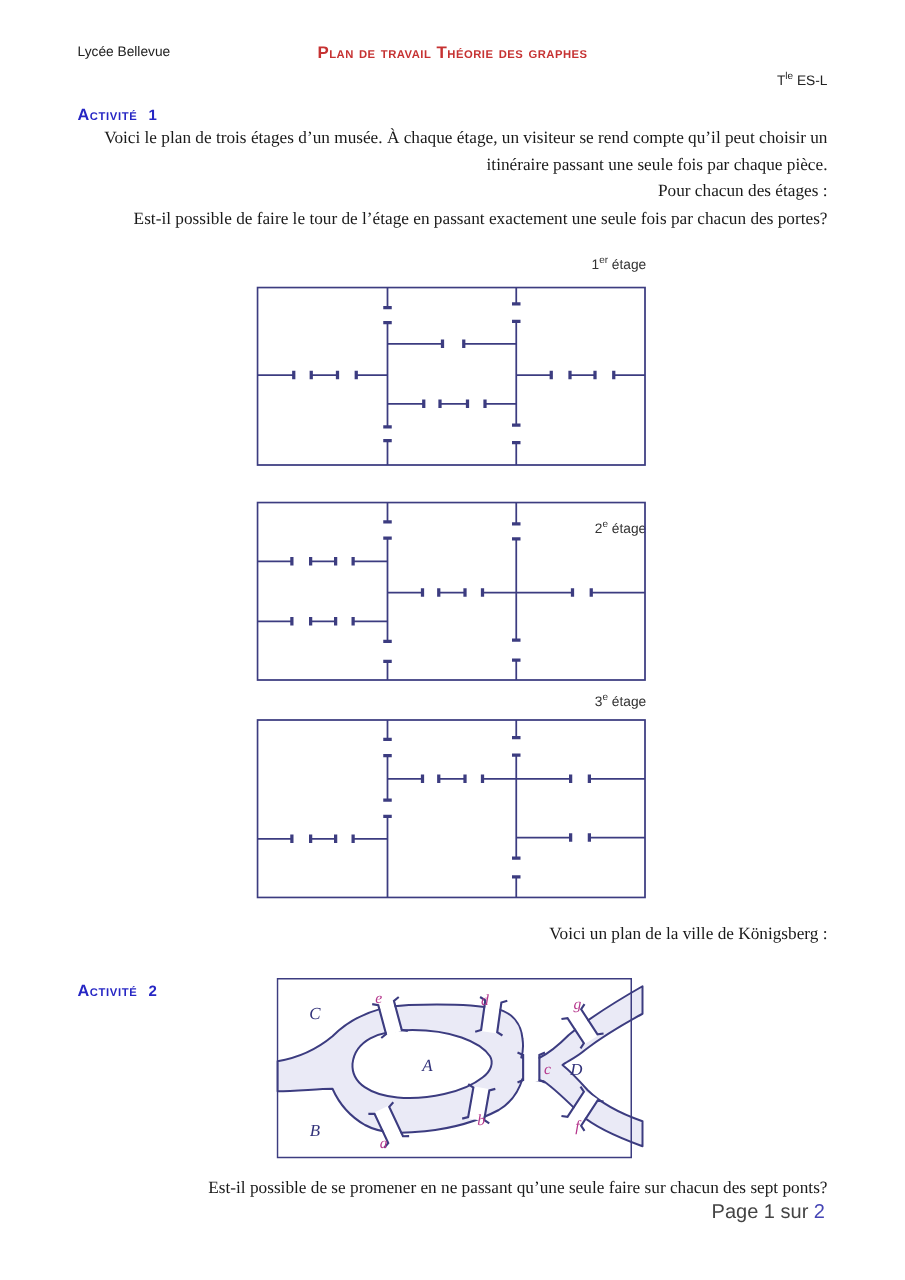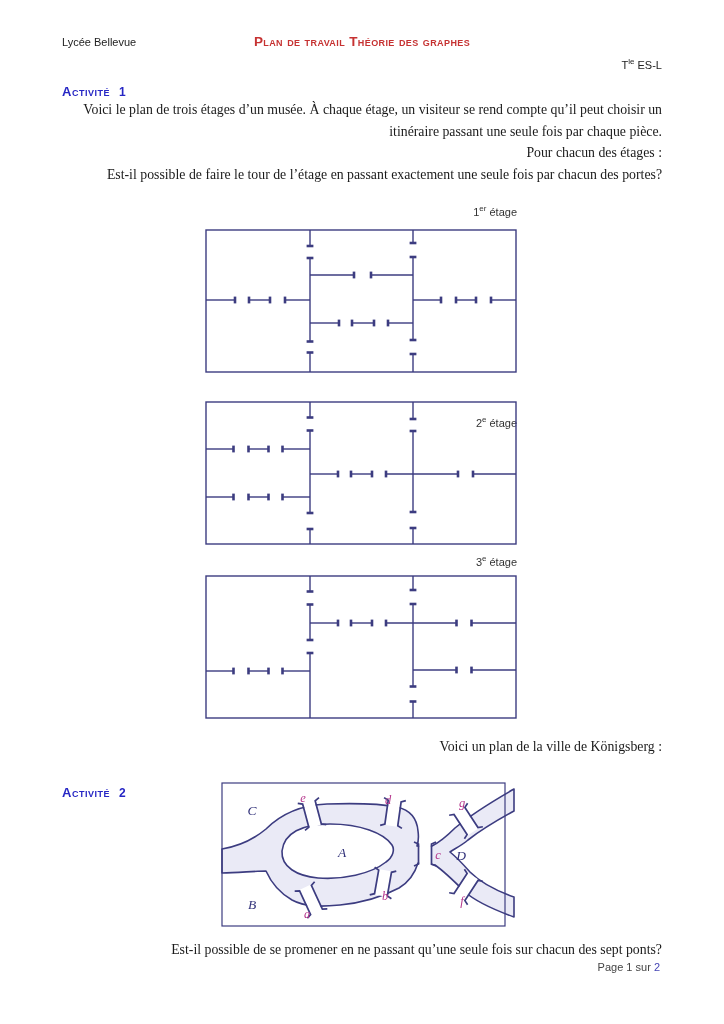--- a/index.html
+++ b/index.html
@@ -26,21 +26,21 @@
   .t2{top:736px;}
   .t3{top:939px;}
   
   .floor-label{left:205px;width:312px;text-align:right;font-family:"Liberation Sans",sans-serif;
                font-size:11px;color:#333;}
   .fl1{top:206px;} .fl2{top:381px;margin-top:36px;} .fl3{top:556px;}
   .ml3{margin-left:3px;}
   .plan1{top:229px;left:205px;} .plan2{top:401px;left:205px;} .plan3{top:575px;left:205px;}
   .map{top:781px;left:221px;}
   
-  .footer{top:961px;right:64px;font-family:"Liberation Sans",sans-serif;font-size:11px;color:#444;}
+  .footer{top:961px;right:64px;font-family:"Liberation Sans",sans-serif;font-size:16px;color:#444;}
   .footer a{color:#4545b5;text-decoration:none;}
 </style>
 </head>
 <body>
 
 <div class="abs hdr-left">Lycée Bellevue</div>
 <div class="abs hdr-title">Plan de travail Théorie des graphes</div>
 <div class="abs hdr-right"><span>T</span><sup>le</sup><span class="ml3">ES-L</span></div>
 
 <div class="abs act a1"><span>Activité</span><span class="num">1</span></div>
@@ -236,16 +236,16 @@
       <text x="240" y="122" fill="#b5368c" font-family="&quot;Liberation Serif&quot;,serif" font-style="italic" font-size="12.5" text-anchor="middle">f</text>
       <text x="30" y="32" fill="#32327a" font-family="&quot;Liberation Serif&quot;,serif" font-style="italic" font-size="13.5" text-anchor="middle">C</text>
       <text x="120" y="74" fill="#32327a" font-family="&quot;Liberation Serif&quot;,serif" font-style="italic" font-size="13.5" text-anchor="middle">A</text>
       <text x="239" y="77" fill="#32327a" font-family="&quot;Liberation Serif&quot;,serif" font-style="italic" font-size="13.5" text-anchor="middle">D</text>
       <text x="30" y="126" fill="#32327a" font-family="&quot;Liberation Serif&quot;,serif" font-style="italic" font-size="13.5" text-anchor="middle">B</text>
       <rect x="0" y="0" width="283" height="143" fill="none" stroke="#3c3c80" stroke-width="1.2"></rect>
     </g>
   </svg>
 
 <div class="abs txt t3">
-    <p>Est-il possible de se promener en ne passant qu’une seule fois sur chacun des sept ponts?</p>
+    <p>Est-il possible de se promener en ne passant qu’une seule faire sur chacun des sept ponts?</p>
   </div>
 
 <div class="abs footer"><span>Page 1 sur </span><a href="#">2</a></div>
 
 </body></html>

